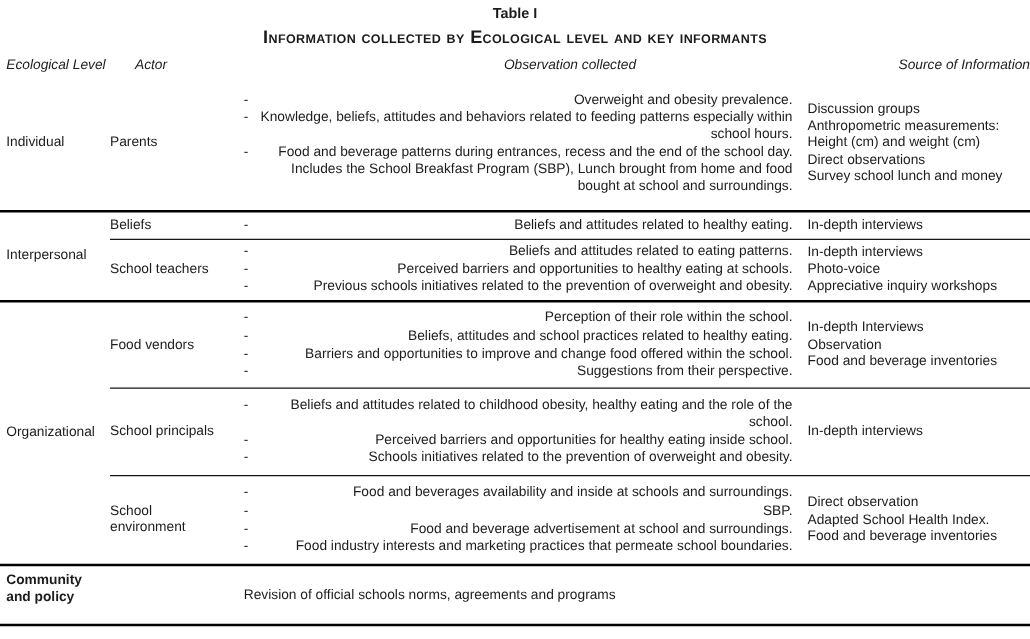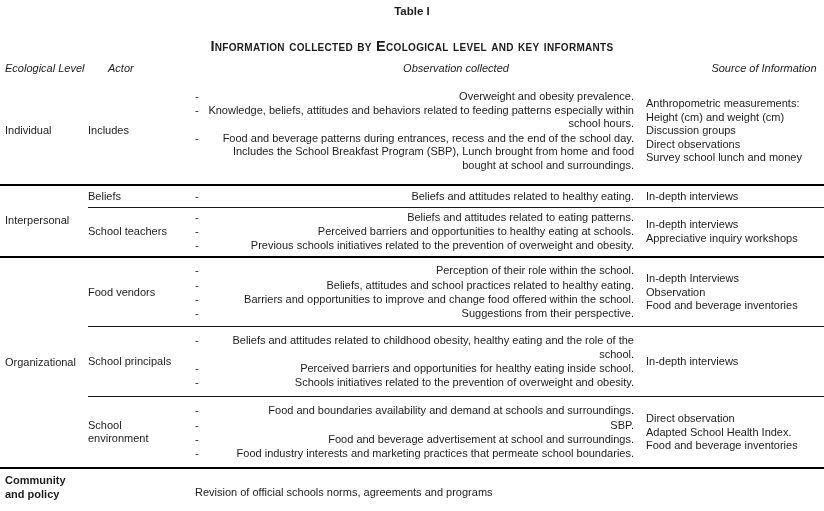--- a/index.html
+++ b/index.html
@@ -9,28 +9,28 @@
     font-family:"Liberation Sans", sans-serif;
     color:#1c1c1c;
     -webkit-font-smoothing:antialiased;
   }
   .page { width:824px; height:511px; padding-top:4px; background:#fff; }
 
   .caption { text-align:center; }
   .caption .t1 { font-weight:bold; font-size:11.5px; line-height:14px; }
   .caption .t2 {
     font-weight:bold; font-variant:small-caps;
-    font-size:14.5px; line-height:17px; margin-top:20px; letter-spacing:.3px;
+    font-size:14.5px; line-height:17px; margin-top:4px; letter-spacing:.3px;
   }
 
   .thead { display:flex; align-items:flex-end; font-style:italic; font-size:11px; padding:7px 0 4px 0;gap:20px; }
   .h-level  { width:88px;  flex:none; padding-left:5px; }
   .h-actor  { width:100px; flex:none; }
   .h-info   { width:456px; flex:none; text-align:center; }
-  .h-source { flex:1; text-align:center; }
+  .h-source { flex:1; text-align:right; }
 
   .section { display:flex; border-bottom:2px solid #000; }
   .level-cell {
     width:88px; flex:none; display:flex; align-items:center;
     padding-left:5px; font-size:11px; line-height:13.5px;
   }
   .level-cell.top { align-items:flex-start; padding-top:5px;font-weight:bold; }
   .rows { flex:1; display:flex; flex-direction:column; }
   .row { display:flex; align-items:center; }
   .row + .row { border-top:1px solid #161616; }
@@ -69,39 +69,39 @@
     <div class="h-source">Source of Information</div>
   </div>
 
   <div class="section">
     <div class="level-cell">
       <span>Individual</span>
     </div>
     <div class="rows">
       <div class="row r-children">
         <div class="actor-cell">
-          <span>Includes</span>
+          <span>Parents</span>
         </div>
         <div class="info-cell">
           <div class="bullet">
               <span class="dash">-</span>
               <span class="btext">Overweight and obesity prevalence.</span>
             </div>
           <div class="bullet">
               <span class="dash">-</span>
               <span class="btext">Knowledge, beliefs, attitudes and behaviors related to feeding patterns especially within school hours.</span>
             </div>
           <div class="bullet">
               <span class="dash">-</span>
               <span class="btext">Food and beverage patterns during entrances, recess and the end of the school day. Includes the School Breakfast Program (SBP), Lunch brought from home and food bought at school and surroundings.</span>
             </div>
         </div>
         <div class="source-cell">
+          <div>Discussion groups</div>
           <div>Anthropometric measurements: Height (cm) and weight (cm)</div>
-          <div>Discussion groups</div>
           <div>Direct observations</div>
           <div>Survey school lunch and money</div>
         </div>
       </div>
     </div>
   </div>
 
   <div class="section">
     <div class="level-cell">
       <span>Interpersonal</span>
@@ -134,20 +134,21 @@
               <span class="dash">-</span>
               <span class="btext">Perceived barriers and opportunities to healthy eating at schools.</span>
             </div>
           <div class="bullet">
               <span class="dash">-</span>
               <span class="btext">Previous schools initiatives related to the prevention of overweight and obesity.</span>
             </div>
         </div>
         <div class="source-cell">
           <div>In-depth interviews</div>
+          <div>Photo-voice</div>
           <div>Appreciative inquiry workshops</div>
         </div>
       </div>
     </div>
   </div>
 
   <div class="section">
     <div class="level-cell">
       <span>Organizational</span>
     </div>
@@ -202,21 +203,21 @@
           <div>In-depth interviews</div>
         </div>
       </div>
       <div class="row r-environment">
         <div class="actor-cell">
           <span>School environment</span>
         </div>
         <div class="info-cell">
           <div class="bullet">
               <span class="dash">-</span>
-              <span class="btext">Food and boundaries availability and demand at schools and surroundings.</span>
+              <span class="btext">Food and beverages availability and inside at schools and surroundings.</span>
             </div>
           <div class="bullet">
               <span class="dash">-</span>
               <span class="btext">SBP.</span>
             </div>
           <div class="bullet">
               <span class="dash">-</span>
               <span class="btext">Food and beverage advertisement at school and surroundings.</span>
             </div>
           <div class="bullet">

